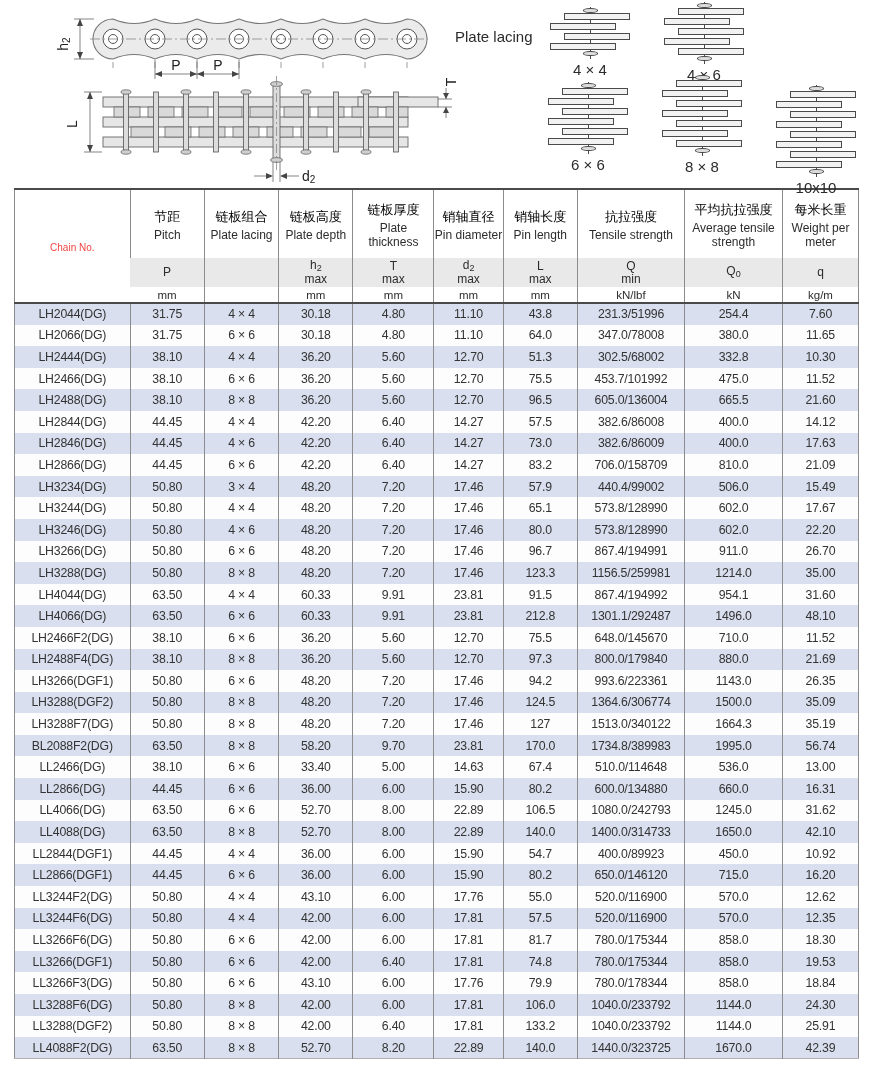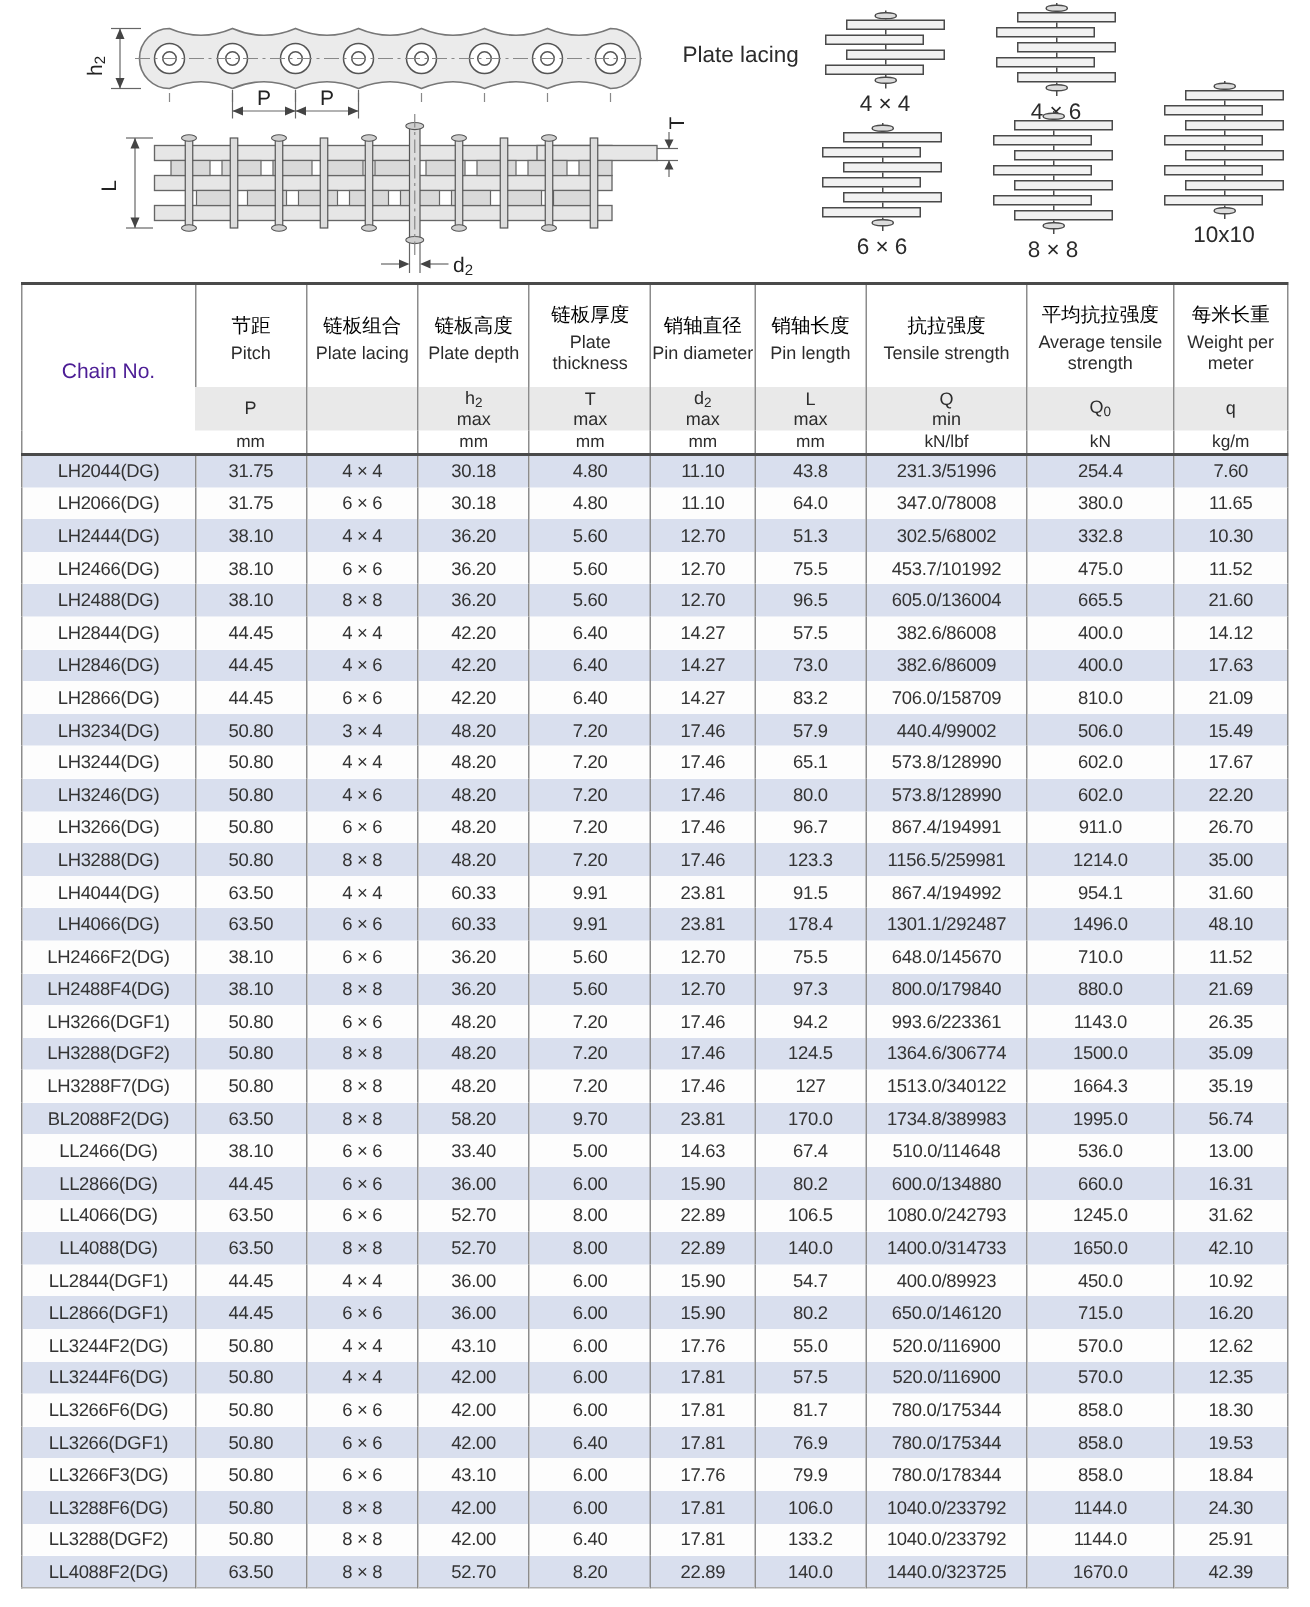--- a/index.html
+++ b/index.html
@@ -26,21 +26,21 @@
   }
   thead { border-bottom:2px solid #4a4a4a; }
   th, td { border-left:1px solid #8c8c8c; font-weight:normal; text-align:center; vertical-align:middle; overflow:hidden; }
   th:first-child, td:first-child { border-left:none; }
   tr.hrow1 th { height:69px; padding-top:2px; vertical-align:middle; }
   tr.hrow1 .cn { font-size:13px; color:#000000; margin-bottom:3px; }
   tr.hrow1 .en { font-size:12px; line-height:1.12; color:#2c2c2c; }
   tr.hrow2 th { height:29px; background:#e9e9e9; font-size:12px; line-height:1.05; color:#2c2c2c; }
   tr.hrow2 th.blank-sym { background:#e9e9e9; }
   tr.hrow3 th { height:16px; font-size:11.5px; color:#2c2c2c; }
-  th.chaincol { background:#ffffff; font-size:14px; color:#4c1d95; }
+  th.chaincol { background:#ffffff; font-size:10px; color:#ef4444; }
   sub.s { font-size:9px; vertical-align:-2px; }
   tbody td { height:21.6px; font-size:12.3px; letter-spacing:-0.2px; color:#333; }
   tbody tr:nth-child(odd) { background:#d9dfee; }
   tbody tr:nth-child(even) { background:#fdfdfd; }
 </style>
 </head>
 <body>
 
 <div class="top-section">
 
@@ -232,21 +232,21 @@
         <div class="cap" style="top: 68px;"></div>
         <div class="bar" style="top: 0px; left: 26px;"></div>
         <div class="bar" style="top: 10px; left: 12px;"></div>
         <div class="bar" style="top: 20px; left: 26px;"></div>
         <div class="bar" style="top: 30px; left: 12px;"></div>
         <div class="bar" style="top: 40px; left: 26px;"></div>
         <div class="bar" style="top: 50px; left: 12px;"></div>
         <div class="bar" style="top: 60px; left: 26px;"></div>
         <div class="lace-label" style="top: 78px;">8 × 8</div>
       </div>
-      <div class="lace" style="left: 764px; top: 60px; height: 106px;">
+      <div class="lace" style="left: 764px; top: 91px; height: 106px;">
         <div class="pinline" style="top: -6px; height: 92px;"></div>
         <div class="cap" style="top: -5px;"></div>
         <div class="cap" style="top: 78px;"></div>
         <div class="bar" style="top: 0px; left: 26px;"></div>
         <div class="bar" style="top: 10px; left: 12px;"></div>
         <div class="bar" style="top: 20px; left: 26px;"></div>
         <div class="bar" style="top: 30px; left: 12px;"></div>
         <div class="bar" style="top: 40px; left: 26px;"></div>
         <div class="bar" style="top: 50px; left: 12px;"></div>
         <div class="bar" style="top: 60px; left: 26px;"></div>
@@ -489,21 +489,21 @@
         <td>954.1</td>
         <td>31.60</td>
       </tr>
       <tr>
         <td>LH4066(DG)</td>
         <td>63.50</td>
         <td>6 × 6</td>
         <td>60.33</td>
         <td>9.91</td>
         <td>23.81</td>
-        <td>178.4</td>
+        <td>212.8</td>
         <td>1301.1/292487</td>
         <td>1496.0</td>
         <td>48.10</td>
       </tr>
       <tr>
         <td>LH2466F2(DG)</td>
         <td>38.10</td>
         <td>6 × 6</td>
         <td>36.20</td>
         <td>5.60</td>
@@ -681,21 +681,21 @@
         <td>858.0</td>
         <td>18.30</td>
       </tr>
       <tr>
         <td>LL3266(DGF1)</td>
         <td>50.80</td>
         <td>6 × 6</td>
         <td>42.00</td>
         <td>6.40</td>
         <td>17.81</td>
-        <td>76.9</td>
+        <td>74.8</td>
         <td>780.0/175344</td>
         <td>858.0</td>
         <td>19.53</td>
       </tr>
       <tr>
         <td>LL3266F3(DG)</td>
         <td>50.80</td>
         <td>6 × 6</td>
         <td>43.10</td>
         <td>6.00</td>

